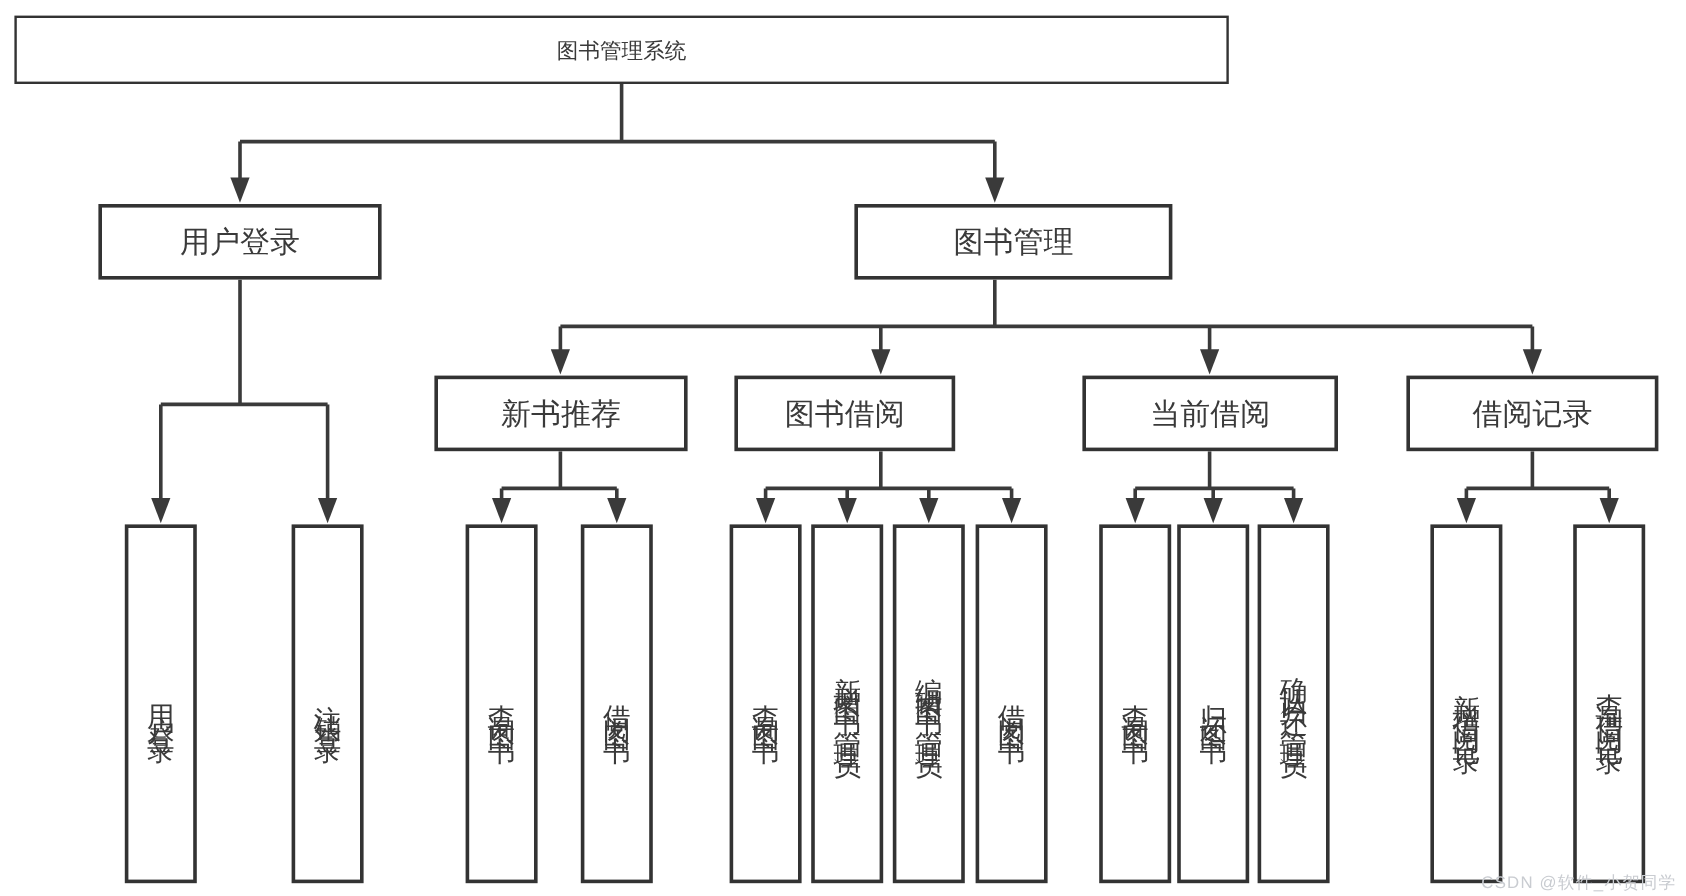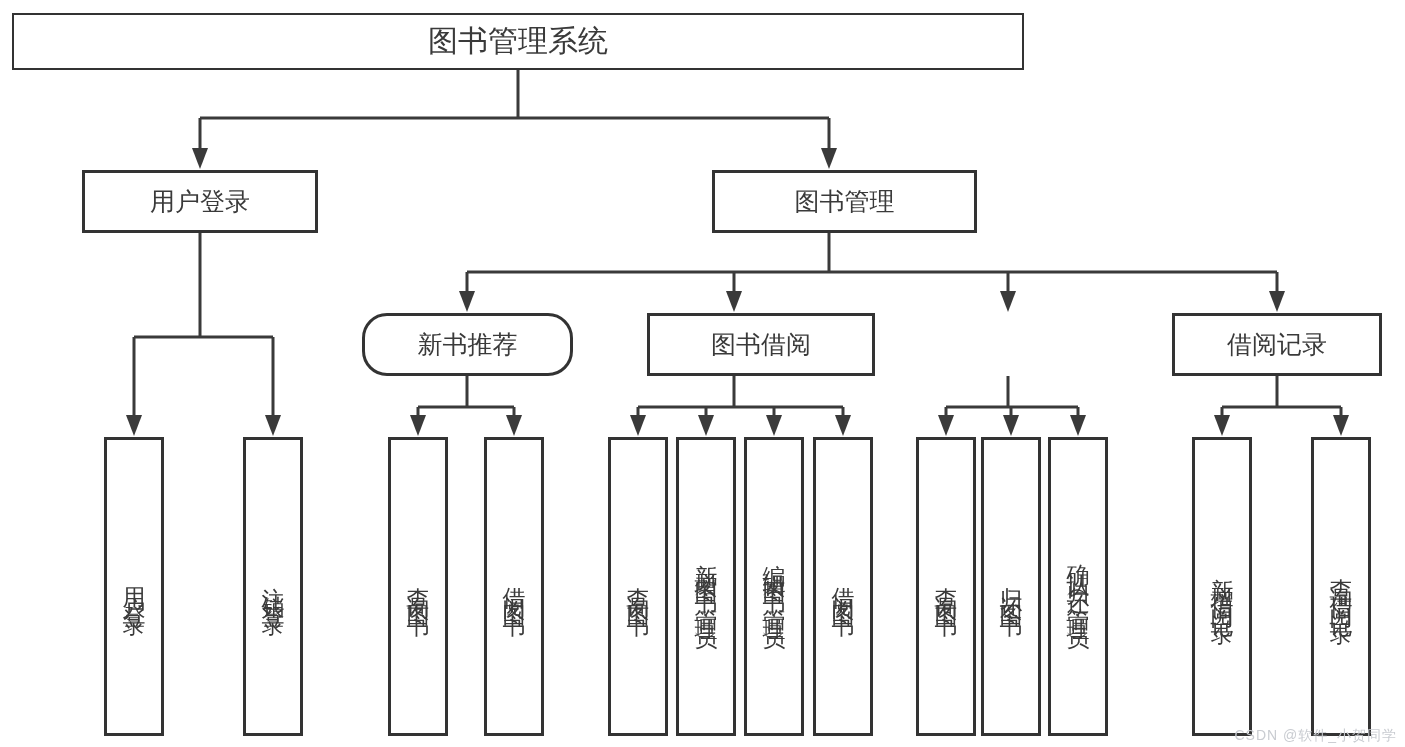--- a/index.html
+++ b/index.html
@@ -31,25 +31,25 @@
     align-items: center;
     justify-content: center;
     z-index: 1;
   }
   .node.hlabel span {
     font-size: 25px;
     color: #3a3a3a;
     white-space: nowrap;
   }
   #n-root { left: 12px; top: 13px; width: 1012px; height: 57px; border-width: 2px; }
-  #n-root span { font-size: 30px; font-family: Liberation Serif, serif; }
+  #n-root span { font-size: 18px; font-family: Liberation Serif, serif; }
   #n-l2a { left: 82px;  top: 170px; width: 236px; height: 63px; }
   #n-l2b { left: 712px; top: 170px; width: 265px; height: 63px; }
-  #n-l3a { left: 362px;  top: 313px; width: 211px; height: 63px; border-radius: 25px; }
-  #n-l3b { left: 647px;  top: 313px; width: 228px; height: 63px; }
+  #n-l3a { left: 362px;  top: 313px; width: 211px; height: 63px; }
+  #n-l3b { left: 612px;  top: 313px; width: 184px; height: 63px; }
   #n-l3c { left: 902px;  top: 313px; width: 213px; height: 63px; }
   #n-l3d { left: 1172px; top: 313px; width: 210px; height: 63px; }
   .leaf {
     top: 437px;
     width: 60px;
     height: 299px;
   }
   .leaf span {
     writing-mode: vertical-rl;
     text-orientation: mixed;
@@ -137,20 +137,23 @@
   <div class="node hlabel" id="n-l2b">
     <span>图书管理</span>
   </div>
 
   <div class="node hlabel" id="n-l3a">
     <span>新书推荐</span>
   </div>
   <div class="node hlabel" id="n-l3b">
     <span>图书借阅</span>
   </div>
+  <div class="node hlabel" id="n-l3c">
+    <span>当前借阅</span>
+  </div>
   <div class="node hlabel" id="n-l3d">
     <span>借阅记录</span>
   </div>
 
   <div class="node leaf" id="lf1">
     <span>用户登录</span>
   </div>
   <div class="node leaf" id="lf2">
     <span>注销登录</span>
   </div>

